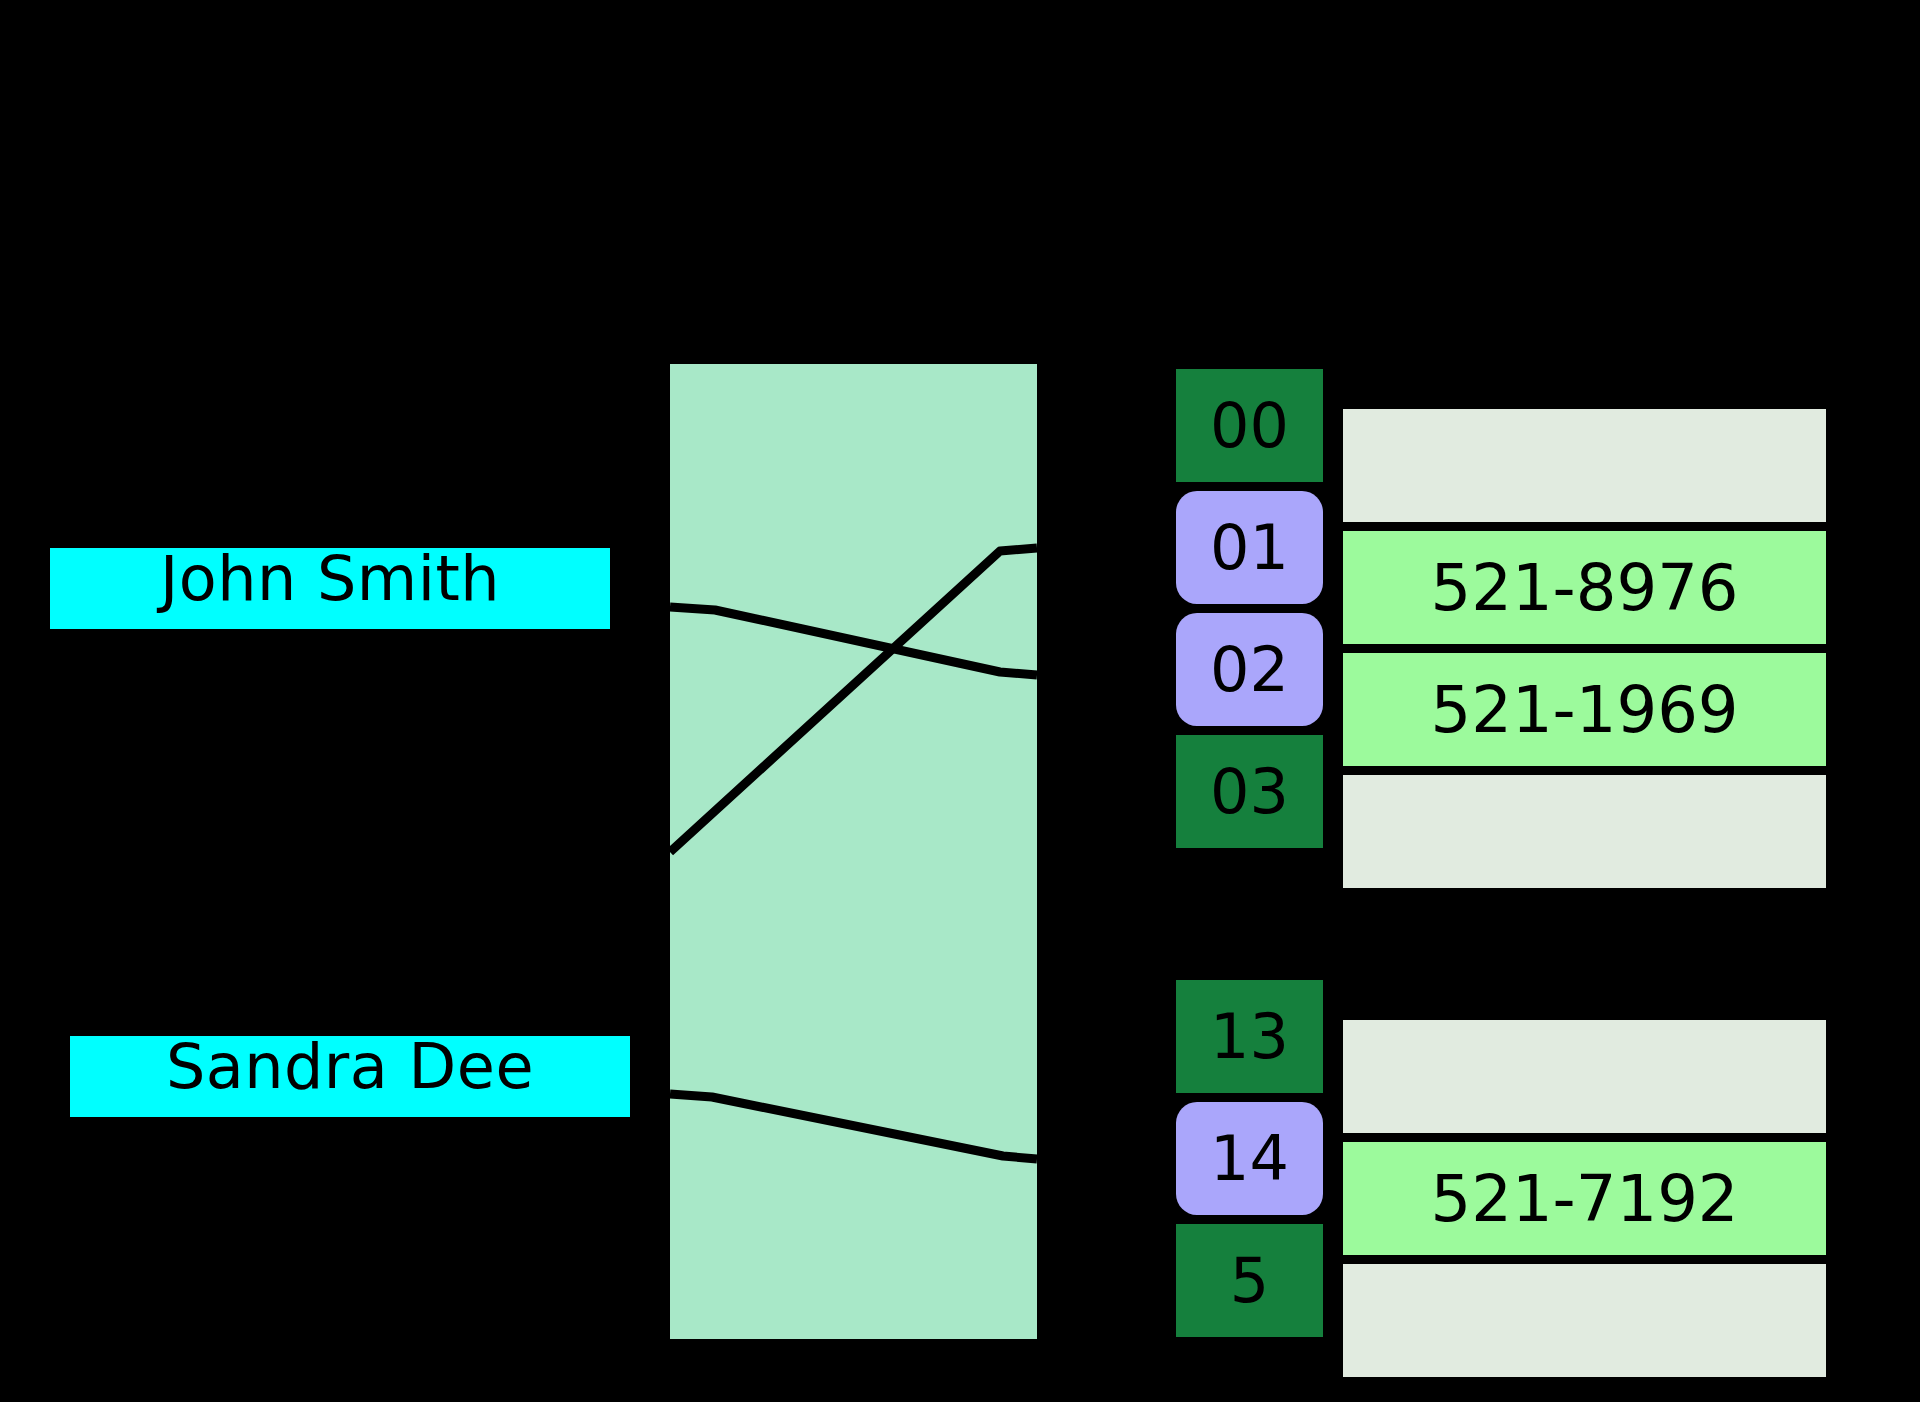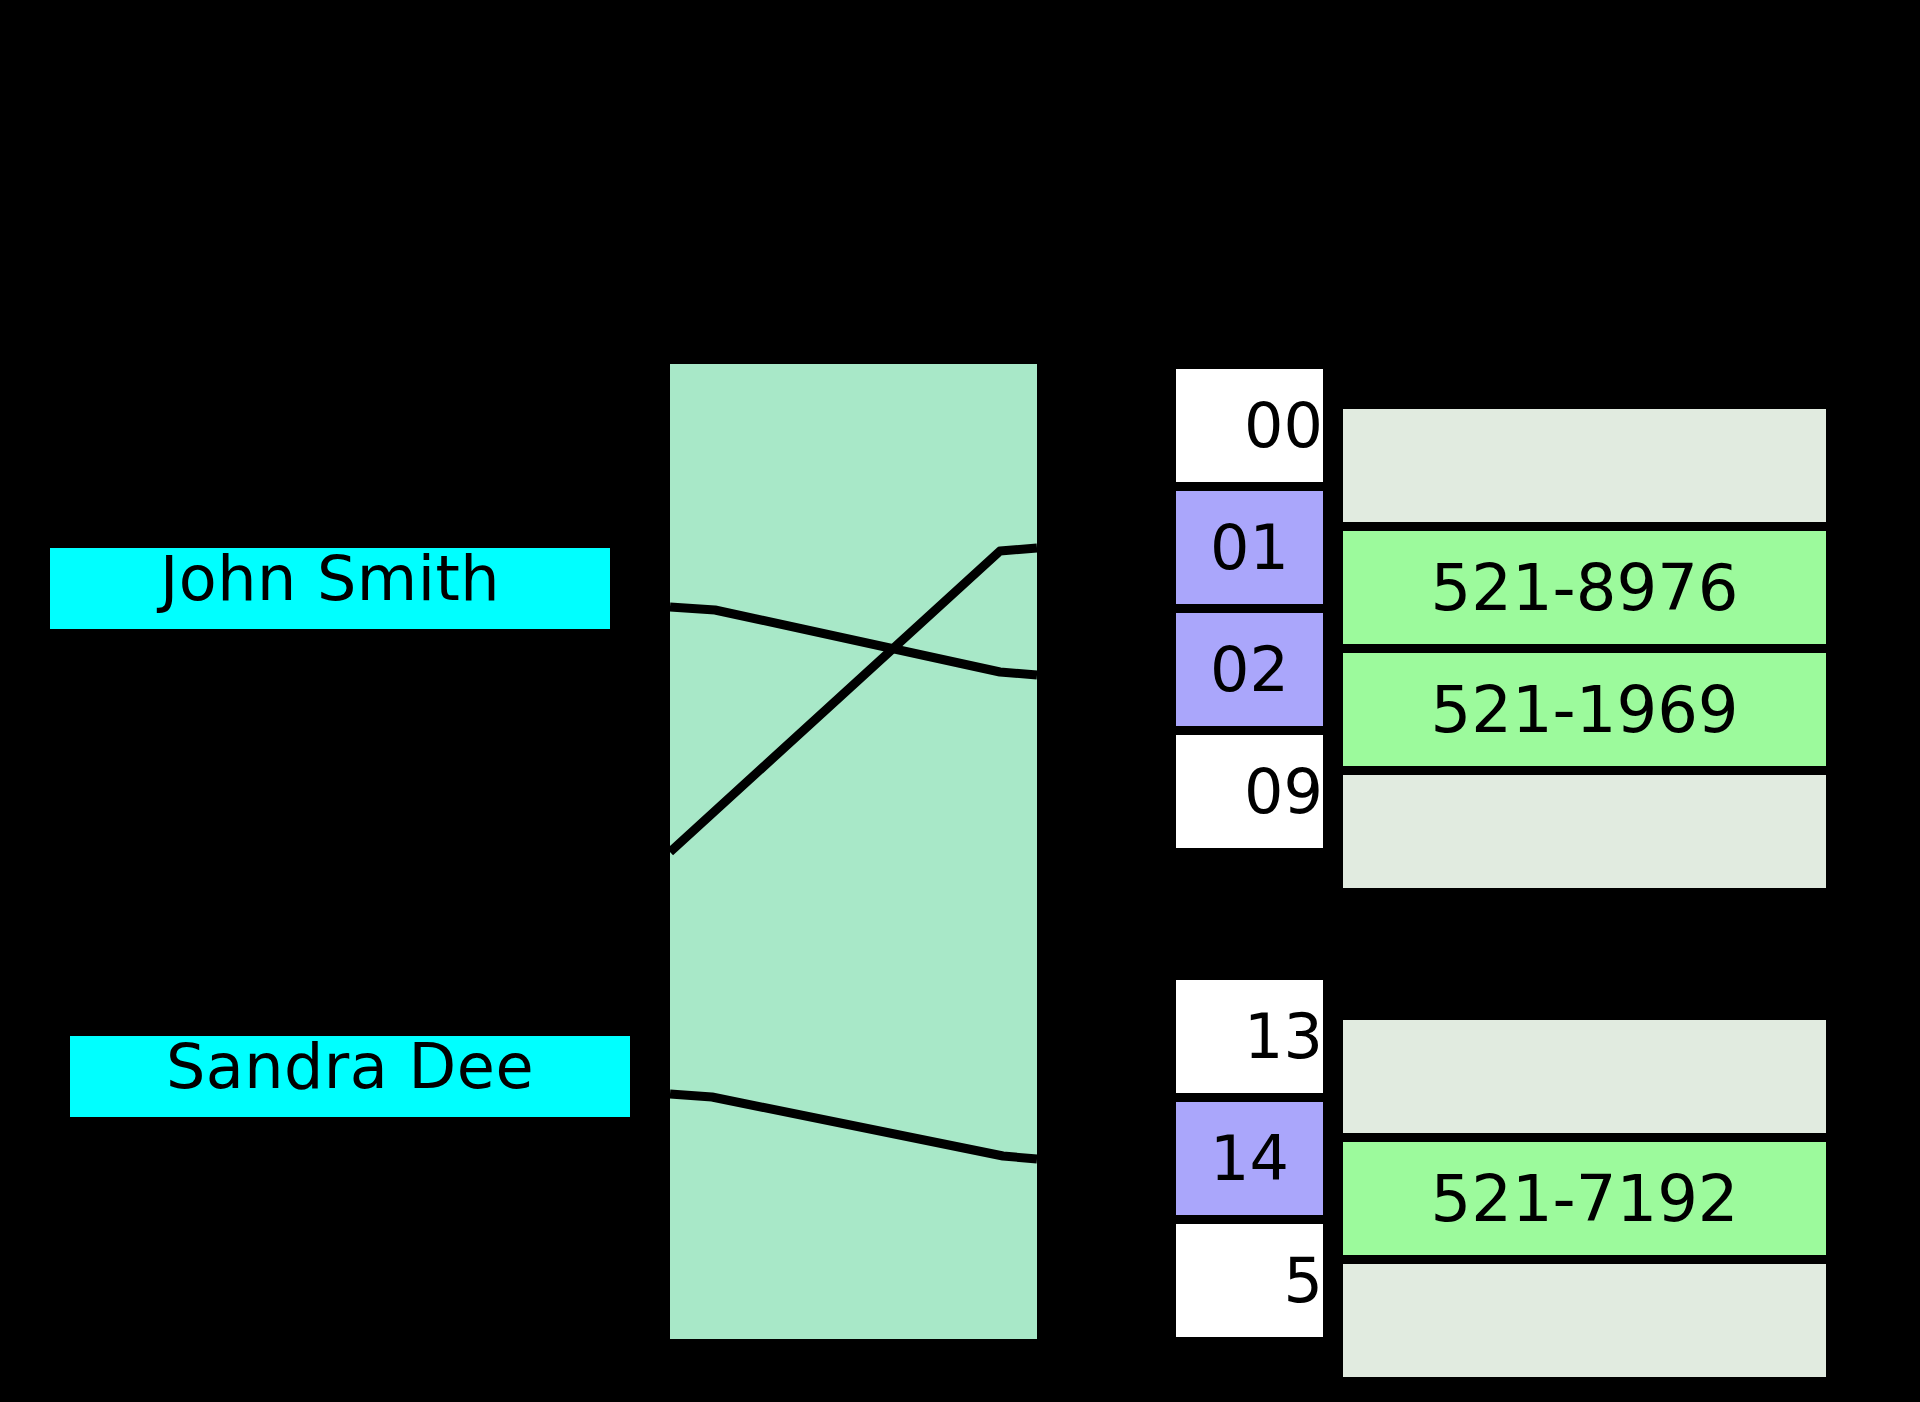--- a/index.html
+++ b/index.html
@@ -90,22 +90,22 @@
     top: 0;
     width: 483px;
     height: 113px;
     display: flex;
     align-items: center;
     justify-content: center;
     box-sizing: border-box;
     margin-top: 40px;
   }
 
-  .idx-empty  { background: #ffffff; justify-content: flex-end; }
-  .idx-filled { background: #aaa6fb; }
+  .idx-empty  { background: #15803d; }
+  .idx-filled { background: #aaa6fb; border-radius: 21px; }
   .val-empty  { background: #e1ebe0; }
   .val-filled { background: #9cfa9c; }
 
   .cell-text {
     color: #000000;
     font-size: 62px;
     line-height: 1;
     white-space: nowrap;
   }
   .bucket-value .cell-text { font-size: 64px; }
@@ -153,21 +153,21 @@
     <div class="bucket-row">
       <div class="bucket-index idx-filled">
         <span class="cell-text">02</span>
       </div>
       <div class="bucket-value val-filled">
         <span class="cell-text">521-1969</span>
       </div>
     </div>
     <div class="bucket-row">
       <div class="bucket-index idx-empty">
-        <span class="cell-text">09</span>
+        <span class="cell-text">03</span>
       </div>
       <div class="bucket-value val-empty">
         <span class="cell-text"></span>
       </div>
     </div>
   </div>
 
   <div class="bucket-table" id="bucket-table-1">
     <div class="bucket-row">
       <div class="bucket-index idx-empty">

